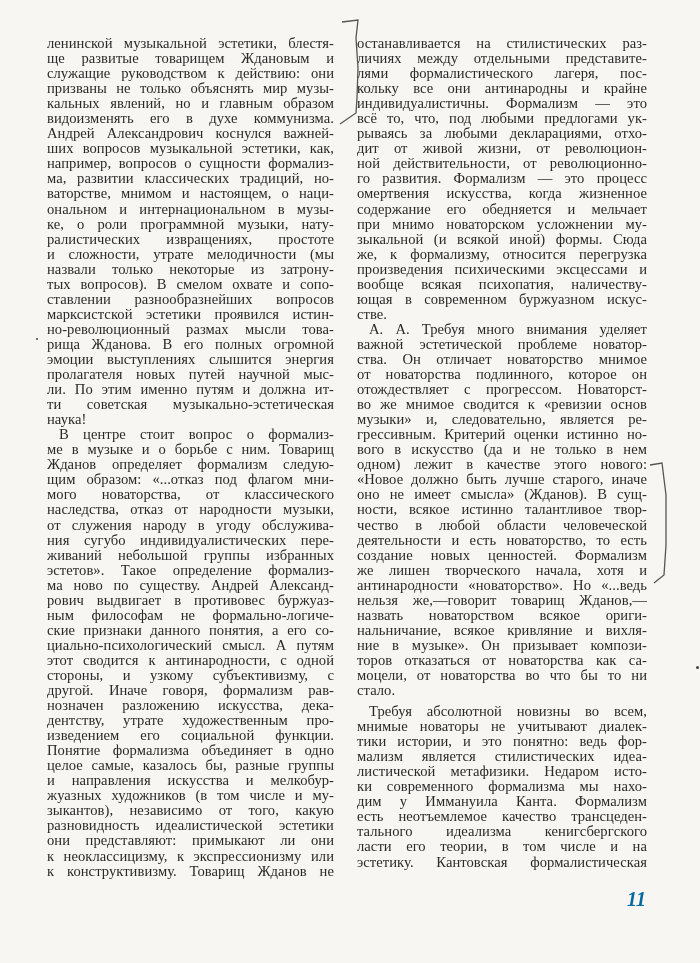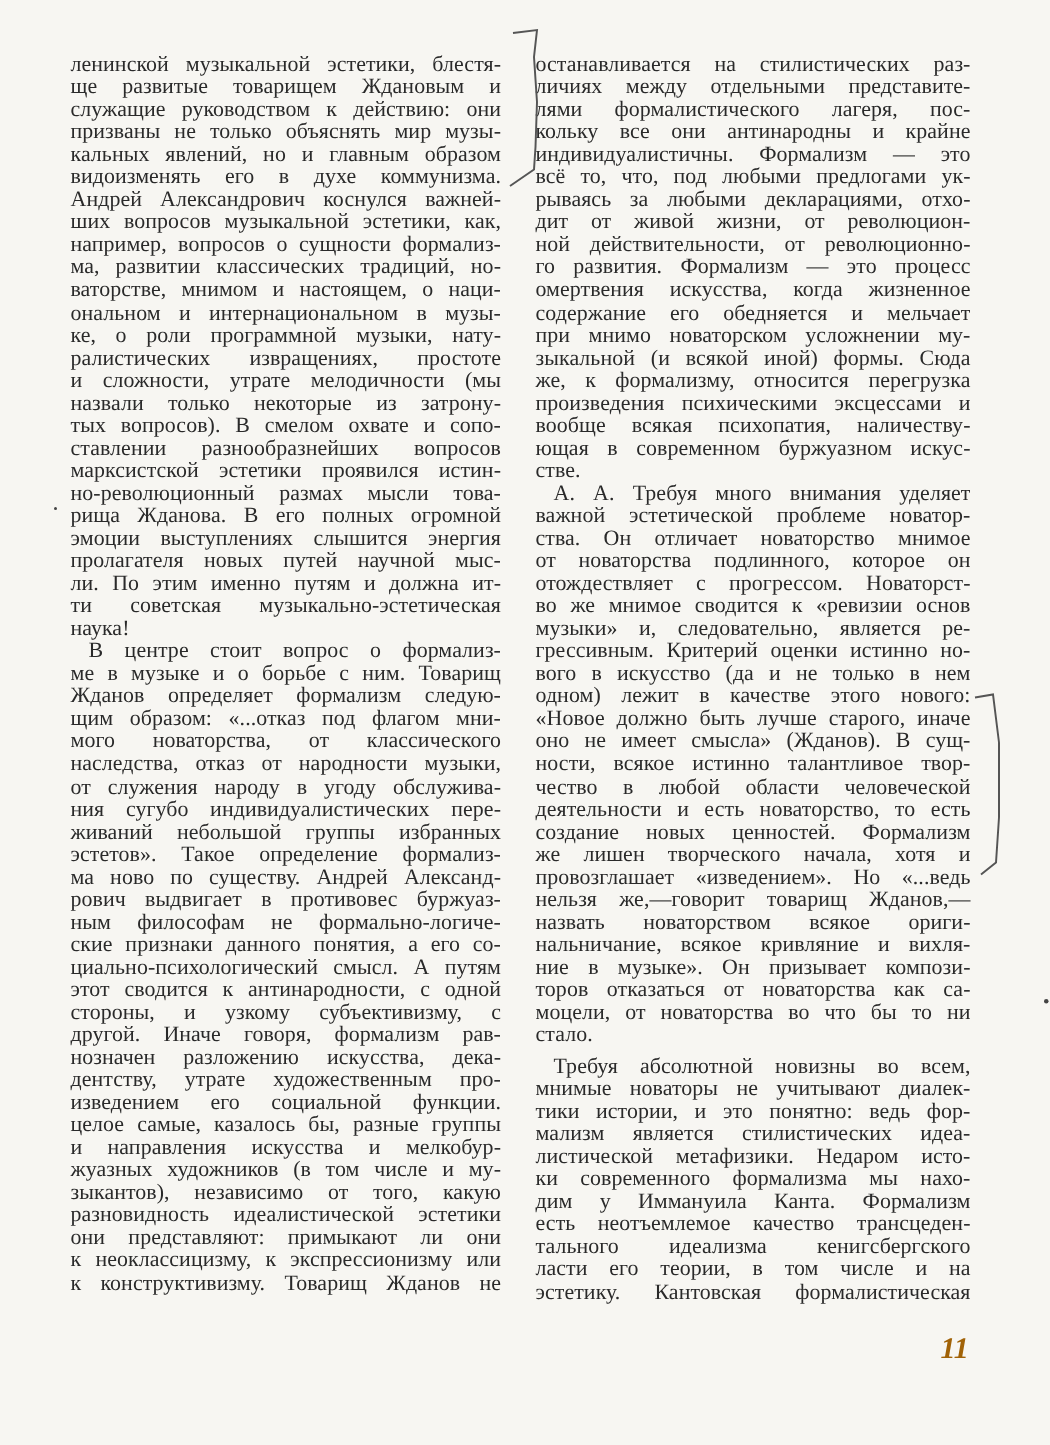--- a/index.html
+++ b/index.html
@@ -19,21 +19,21 @@
   .line {
     display: block; white-space: nowrap;
     text-align: justify; text-align-last: justify;
     height: 15.05px; overflow: visible;
   }
   .line.last { text-align-last: left; }
   .line.indent { padding-left: 12px; }
   .gap { display: block; height: 6px; }
   .page-number {
     position: absolute; left: 627px; top: 888px;
-    font-size: 20px; font-style: italic; font-weight: bold; color: #a16207;
+    font-size: 20px; font-style: italic; font-weight: bold; color: #0369a1;
   }
   .bracket { position: absolute; pointer-events: none; }
   .speck { position: absolute; width: 3px; height: 3px; border-radius: 50%; background: #444; }
 </style>
 </head>
 <body>
 
 <div class="column col-left" id="col-left">
     <span class="line">ленинской музыкальной эстетики, блестя-</span>
     <span class="line">ще развитые товарищем Ждановым и</span>
@@ -75,20 +75,21 @@
     <span class="line">рович выдвигает в противовес буржуаз-</span>
     <span class="line">ным философам не формально-логиче-</span>
     <span class="line">ские признаки данного понятия, а его со-</span>
     <span class="line">циально-психологический смысл. А путям</span>
     <span class="line">этот сводится к антинародности, с одной</span>
     <span class="line">стороны, и узкому субъективизму, с</span>
     <span class="line">другой. Иначе говоря, формализм рав-</span>
     <span class="line">нозначен разложению искусства, дека-</span>
     <span class="line">дентству, утрате художественным про-</span>
     <span class="line">изведением его социальной функции.</span>
+    <span class="line">Понятие формализма объединяет в одно</span>
     <span class="line">целое самые, казалось бы, разные группы</span>
     <span class="line">и направления искусства и мелкобур-</span>
     <span class="line">жуазных художников (в том числе и му-</span>
     <span class="line">зыкантов), независимо от того, какую</span>
     <span class="line">разновидность идеалистической эстетики</span>
     <span class="line">они представляют: примыкают ли они</span>
     <span class="line">к неоклассицизму, к экспрессионизму или</span>
     <span class="line">к конструктивизму. Товарищ Жданов не</span>
   </div>
 <div class="column col-right" id="col-right">
@@ -121,21 +122,21 @@
     <span class="line">грессивным. Критерий оценки истинно но-</span>
     <span class="line">вого в искусство (да и не только в нем</span>
     <span class="line">одном) лежит в качестве этого нового:</span>
     <span class="line">«Новое должно быть лучше старого, иначе</span>
     <span class="line">оно не имеет смысла» (Жданов). В сущ-</span>
     <span class="line">ности, всякое истинно талантливое твор-</span>
     <span class="line">чество в любой области человеческой</span>
     <span class="line">деятельности и есть новаторство, то есть</span>
     <span class="line">создание новых ценностей. Формализм</span>
     <span class="line">же лишен творческого начала, хотя и</span>
-    <span class="line">провозглашает «изведением». Но «...ведь</span>
+    <span class="line">антинародности «новаторство». Но «...ведь</span>
     <span class="line">нельзя же,—говорит товарищ Жданов,—</span>
     <span class="line">назвать новаторством всякое ориги-</span>
     <span class="line">нальничание, всякое кривляние и вихля-</span>
     <span class="line">ние в музыке». Он призывает компози-</span>
     <span class="line">торов отказаться от новаторства как са-</span>
     <span class="line">моцели, от новаторства во что бы то ни</span>
     <span class="line last">стало.</span>
     <span class="gap"></span>
     <span class="line indent">Требуя абсолютной новизны во всем,</span>
     <span class="line">мнимые новаторы не учитывают диалек-</span>

